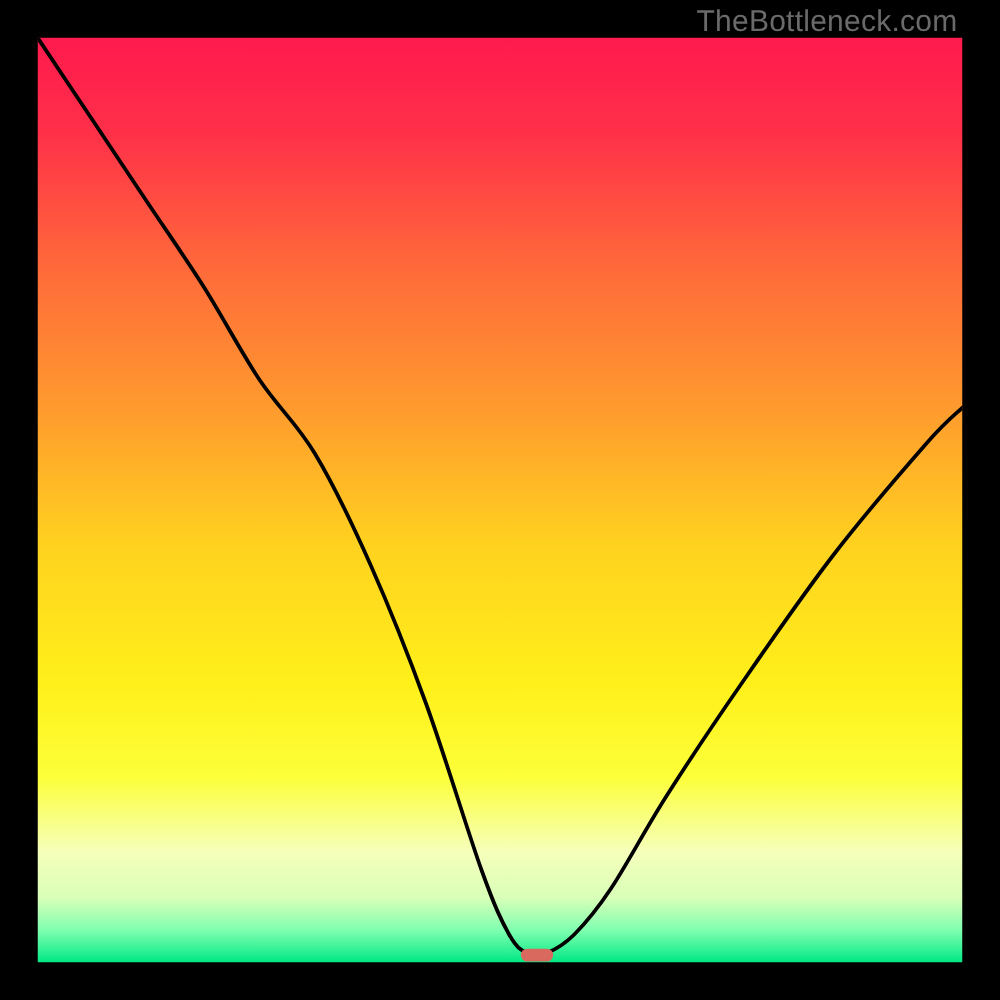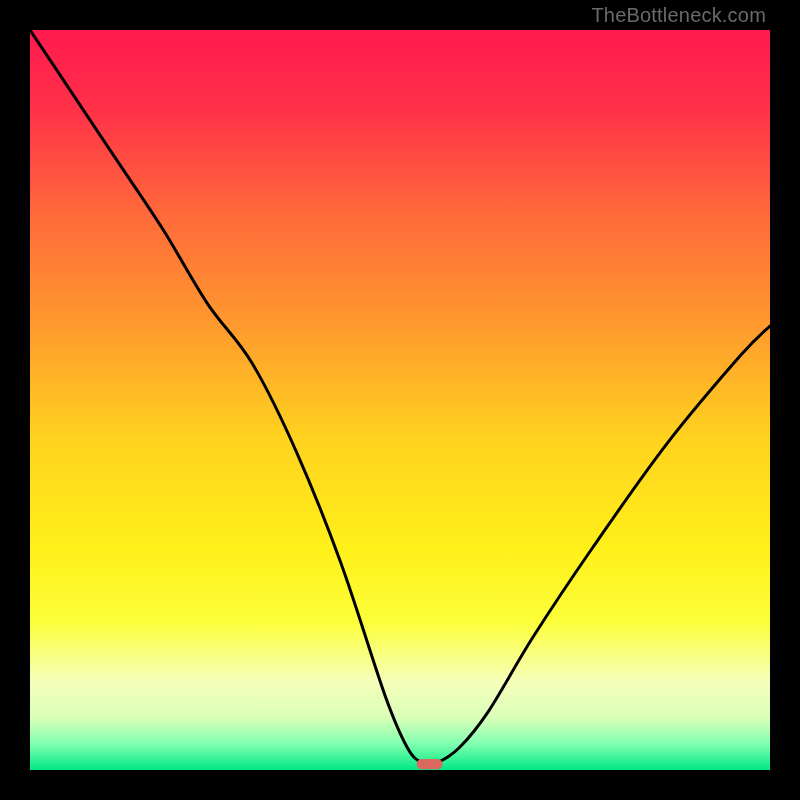--- a/index.html
+++ b/index.html
@@ -36,21 +36,21 @@
     left: 0;
     top: 0;
     width: 100%;
     height: 100%;
   }
   .watermark {
     position: absolute;
     top: 4px;
     right: 34px;
     color: #6a6a6a;
-    font-size: 20px;
+    font-size: 24px;
     font-weight: 500;
     letter-spacing: 0.2px;
     user-select: none;
   }
 </style>
 </head>
 <body>
 
 <div class="frame">
 

